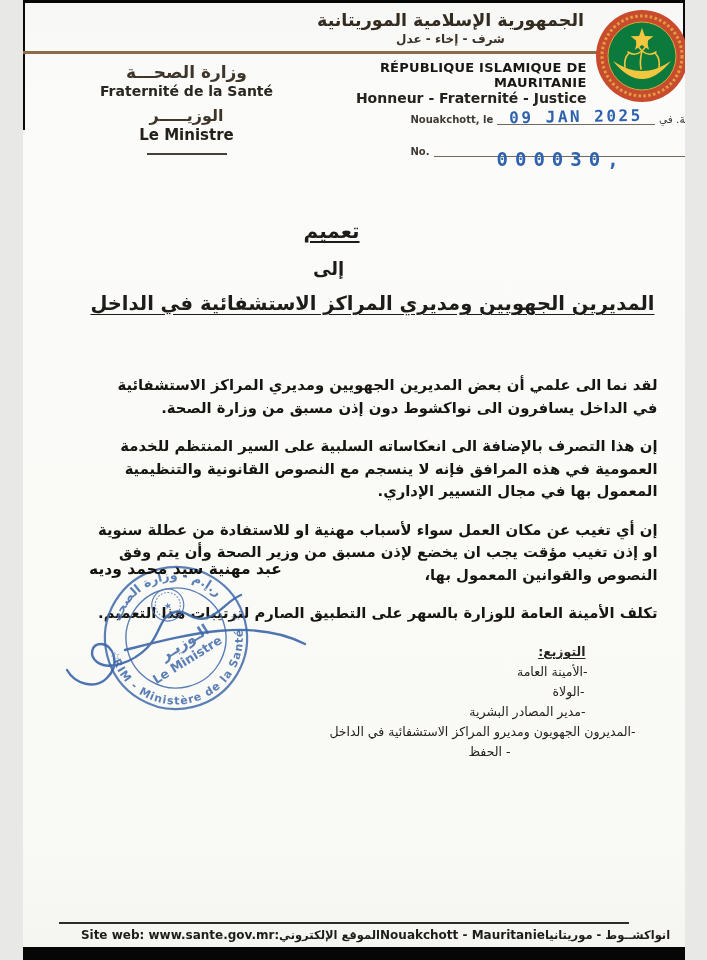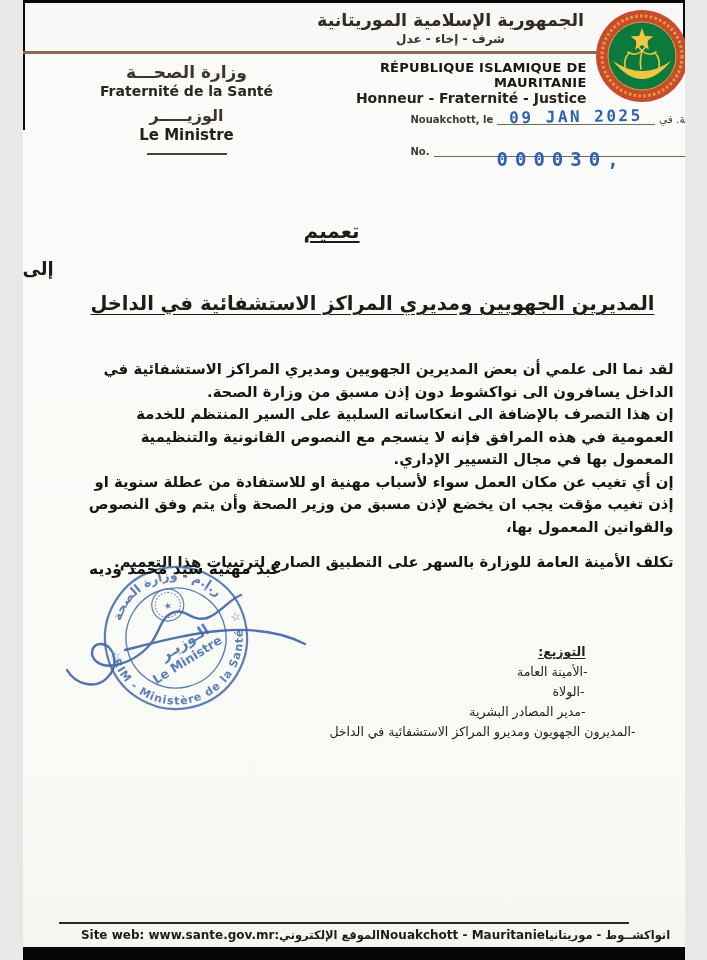--- a/index.html
+++ b/index.html
@@ -39,29 +39,29 @@
   .row-date { top:110px; }
   .row-no   { top:142px; }
   .ink { position:absolute; left:50%; font-family:"DejaVu Sans Mono",monospace; font-weight:700;
          color:#2f62ae; white-space:nowrap; }
   .ink-date { bottom:-2px; transform:translateX(-50%) rotate(-1deg); font-size:16px; letter-spacing:2.5px; }
   .ink-no   { bottom:-14px; transform:translateX(-50%); font-size:19px; letter-spacing:7px; }
 
   
   .t-heading { position:absolute; top:219px; left:0; right:44px; text-align:center; z-index:2; }
   .t-heading span { font-size:20px; font-weight:700; direction:rtl; text-decoration:underline; text-underline-offset:3px; }
-  .t-to { position:absolute; top:258px; left:0; right:62px; z-index:2; }
+  .t-to { position:absolute; top:258px; left:12px; right:62px; text-align:center; z-index:2; }
   .t-to span { font-size:18px; font-weight:600; direction:rtl; }
   .t-addr { position:absolute; top:292px; left:30px; right:30px; text-align:right; direction:rtl; z-index:2; }
   .t-addr span { font-size:19.5px; font-weight:700; text-decoration:underline; text-underline-offset:4px; }
 
   
   .body-text { position:absolute; top:358px; left:57px; width:594px; direction:rtl; text-align:right;
                font-size:14.8px; font-weight:700; line-height:22.5px; color:#171512; z-index:2; }
-  .body-text .p { margin:0;text-align:right; }
+  .body-text .p { margin:16px;text-align:right; }
   .body-text .p-last { margin-top:13px; }
 
   
   .stamp-svg { position:absolute; left:38px; top:550px; width:250px; height:185px; z-index:4; }
   .sig-name  { position:absolute; left:52px; top:560px; width:222px; text-align:center; direction:rtl;
                font-size:15.5px; font-weight:700; color:#14120e; z-index:6; }
 
   
   .dist { position:absolute; top:642px; right:49px; width:340px; direction:rtl; text-align:right;
           font-size:12.5px; color:#26231e; line-height:20px; z-index:2; }
@@ -185,20 +185,21 @@
     </g>
   </svg>
   <div class="sig-name">عبد مهنية سيد محمد وديه</div>
 
   <div class="dist">
     <div class="d-title">التوزيع:</div>
     <div class="d1">-الأمينة العامة</div>
     <div class="d2">-الولاة</div>
     <div class="d3">-مدير المصادر البشرية</div>
     <div class="d4">-المديرون الجهويون ومديرو المراكز الاستشفائية في الداخل</div>
+    <div class="d5">- الحفظ</div>
   </div>
 
   <div class="footer-rule"></div>
   <div class="footer">
     <span>Site web: www.sante.gov.mr</span>
     <span class="ar">الموقع الإلكتروني:</span>
     <span>Nouakchott - Mauritanie</span>
     <span class="ar">انواكشــوط - موريتانيا</span>
   </div>
 

